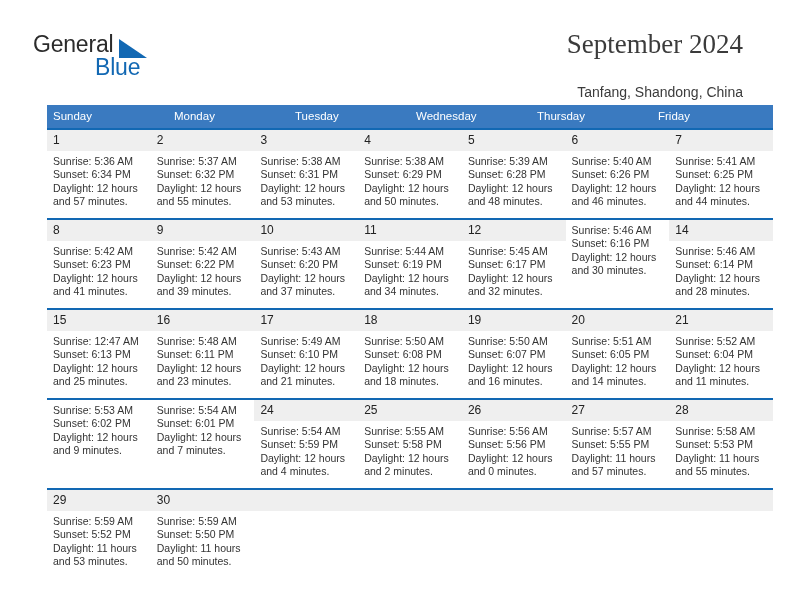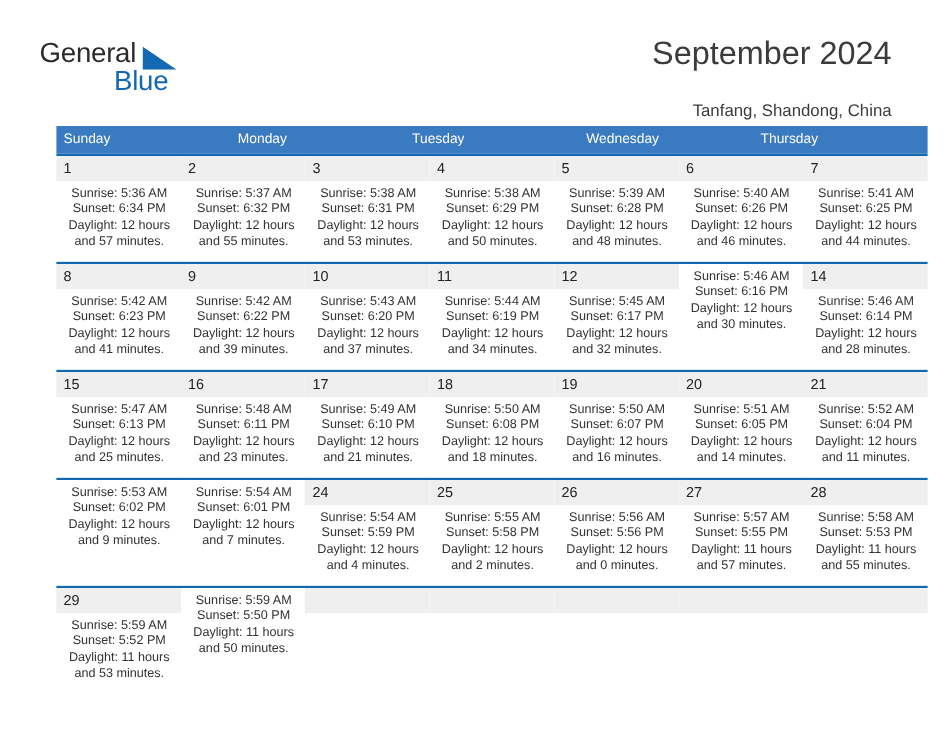--- a/index.html
+++ b/index.html
@@ -68,20 +68,21 @@
     position: absolute;
     right: 0;
     top: 0;
     text-align: right;
   }
   .cal-title {
     font-size: 27px;
     color: #3b3b3b;
     line-height: 32px;
     white-space: nowrap;
+    font-family: Liberation Serif, serif;
   }
   .cal-subtitle {
     font-size: 14px;
     color: #3b3b3b;
     line-height: 20px;
     margin-top: 22px;
     white-space: nowrap;
   }
 
   
@@ -130,21 +131,20 @@
     box-sizing: border-box;
   }
   .daycell.empty .daynum {
     color: transparent;
   }
   .details {
     padding: 4px 5px 0 6px;
     font-size: 10.5px;
     line-height: 13.4px;
     color: #333333;
-    text-align: center;
   }
   .details div {
     white-space: nowrap;
   }
 </style>
 </head>
 <body>
 
 <div class="page">
 
@@ -164,20 +164,21 @@
   </div>
 
   <div class="calendar">
 
     <div class="weekdays">
       <div class="weekday">Sunday</div>
       <div class="weekday">Monday</div>
       <div class="weekday">Tuesday</div>
       <div class="weekday">Wednesday</div>
       <div class="weekday">Thursday</div>
+      <div class="weekday">Friday</div>
     </div>
 
     <div class="week">
       <div class="daycell">
         <div class="daynum">1</div>
         <div class="details">
           <div>Sunrise: 5:36 AM</div>
           <div>Sunset: 6:34 PM</div>
           <div>Daylight: 12 hours</div>
           <div>and 57 minutes.</div>
@@ -301,21 +302,21 @@
           <div>Daylight: 12 hours</div>
           <div>and 28 minutes.</div>
         </div>
       </div>
     </div>
 
     <div class="week">
       <div class="daycell">
         <div class="daynum">15</div>
         <div class="details">
-          <div>Sunrise: 5:47 AM</div>
+          <div>Sunrise: 12:47 AM</div>
           <div>Sunset: 6:13 PM</div>
           <div>Daylight: 12 hours</div>
           <div>and 25 minutes.</div>
         </div>
       </div>
       <div class="daycell">
         <div class="daynum">16</div>
         <div class="details">
           <div>Sunrise: 5:48 AM</div>
           <div>Sunset: 6:11 PM</div>
@@ -438,20 +439,21 @@
       <div class="daycell">
         <div class="daynum">29</div>
         <div class="details">
           <div>Sunrise: 5:59 AM</div>
           <div>Sunset: 5:52 PM</div>
           <div>Daylight: 11 hours</div>
           <div>and 53 minutes.</div>
         </div>
       </div>
       <div class="daycell">
+        <div class="daynum">30</div>
         <div class="details">
           <div>Sunrise: 5:59 AM</div>
           <div>Sunset: 5:50 PM</div>
           <div>Daylight: 11 hours</div>
           <div>and 50 minutes.</div>
         </div>
       </div>
       <div class="daycell empty">
         <div class="daynum"></div>
         <div class="details"></div>

